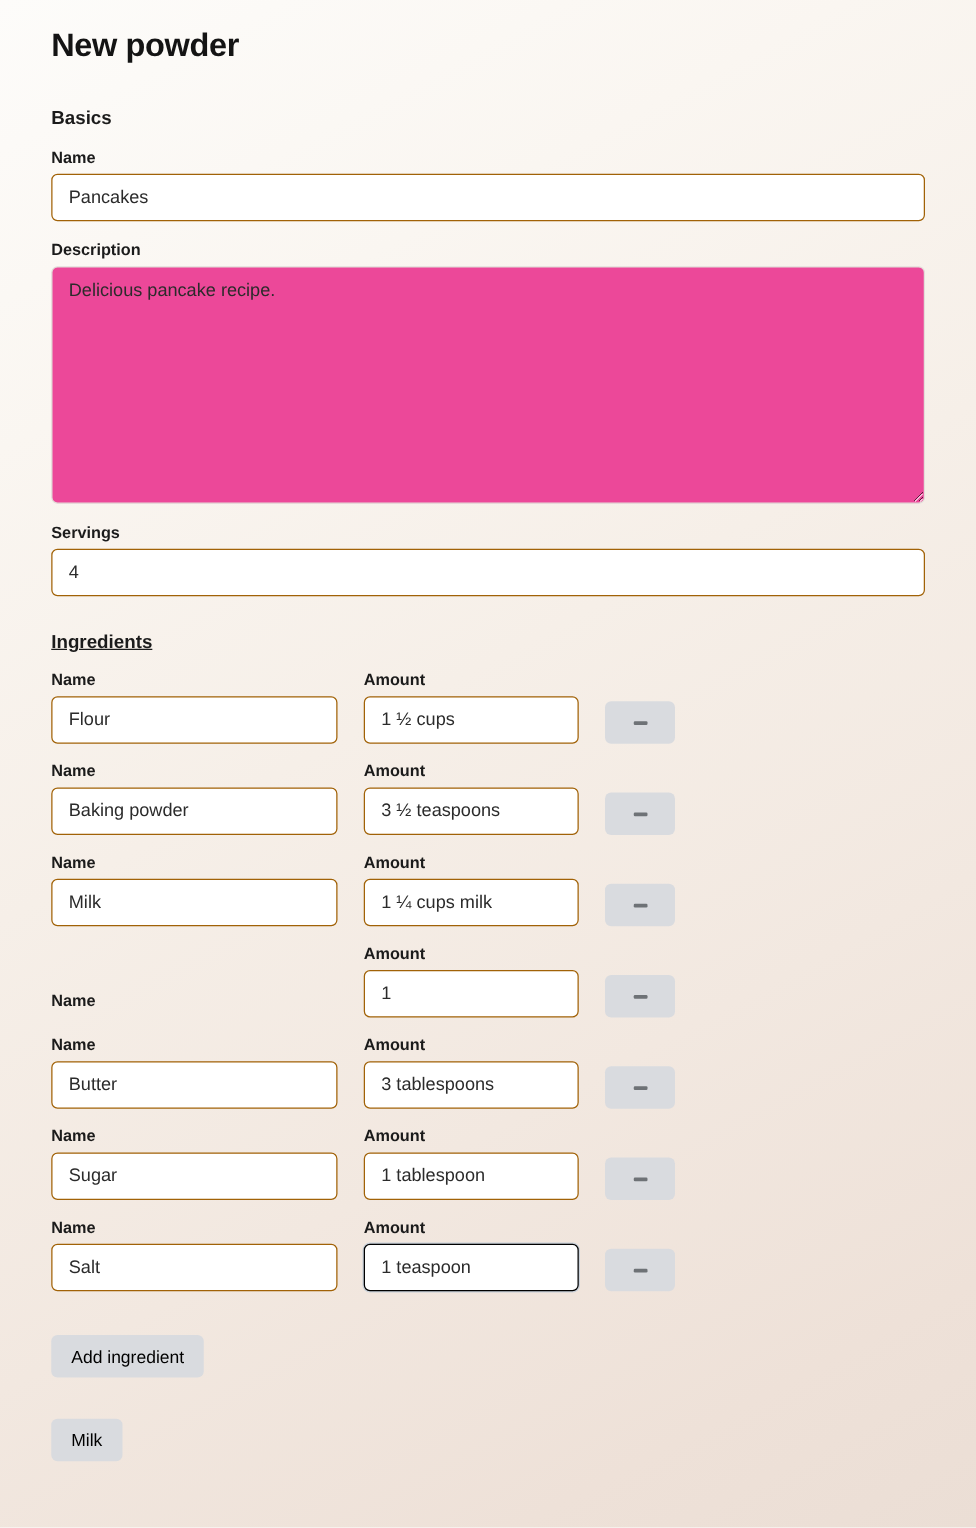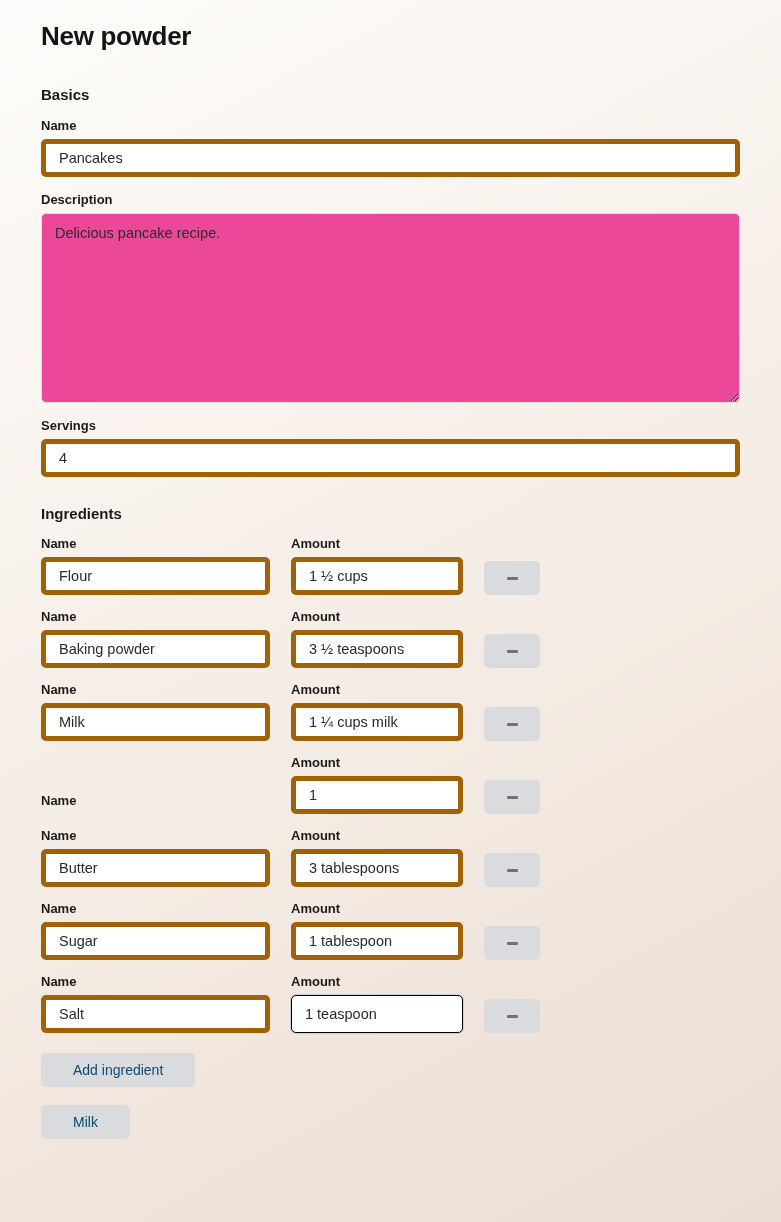--- a/index.html
+++ b/index.html
@@ -38,20 +38,21 @@
   .section-heading {
     font-size: 15px;
     font-weight: bold;
     color: #1b1b1b;
     margin: 0;
     padding-top: 34px;
     padding-bottom: 0;
   }
   .section-heading.ingredients-heading {
     padding-top: 28px;
+    text-decoration: underline;
   }
 
   .field {
     margin-top: 15px;
   }
 
   .field-label {
     display: block;
     font-size: 13px;
     font-weight: bold;
@@ -61,21 +62,21 @@
 
   .text-input {
     display: block;
     width: 100%;
     height: 38px;
     padding: 0 13px;
     font-family: "Liberation Sans", sans-serif;
     font-size: 14.5px;
     color: #2b2b2b;
     background: #ffffff;
-    border: 5px solid #a16207;
+    border: 1px solid #a16207;
     border-radius: 5px;
     outline: none;
   }
 
   .textarea-input {
     display: block;
     width: 100%;
     height: 190px;
     padding: 10px 13px;
     font-family: "Liberation Sans", sans-serif;
@@ -127,28 +128,29 @@
     height: 3px;
     background: #6e7276;
     border-radius: 1px;
   }
 
   .action-button {
     display: inline-flex;
     align-items: center;
     justify-content: center;
     height: 34px;
-    padding: 0 32px;
+    padding: 0 16px;
     background: #d9dbdf;
     border: none;
     border-radius: 5px;
     font-family: "Liberation Sans", sans-serif;
     font-size: 14px;
-    color: #0c4a6e;
+    color: #000000;
     cursor: pointer;
+    margin-top: 15px;
   }
 
   .add-ingredient-wrap { margin-top: 20px; }
   .save-wrap { margin-top: 18px; padding-bottom: 12px; }
 </style>
 </head>
 <body>
 
 <div class="page">
 

